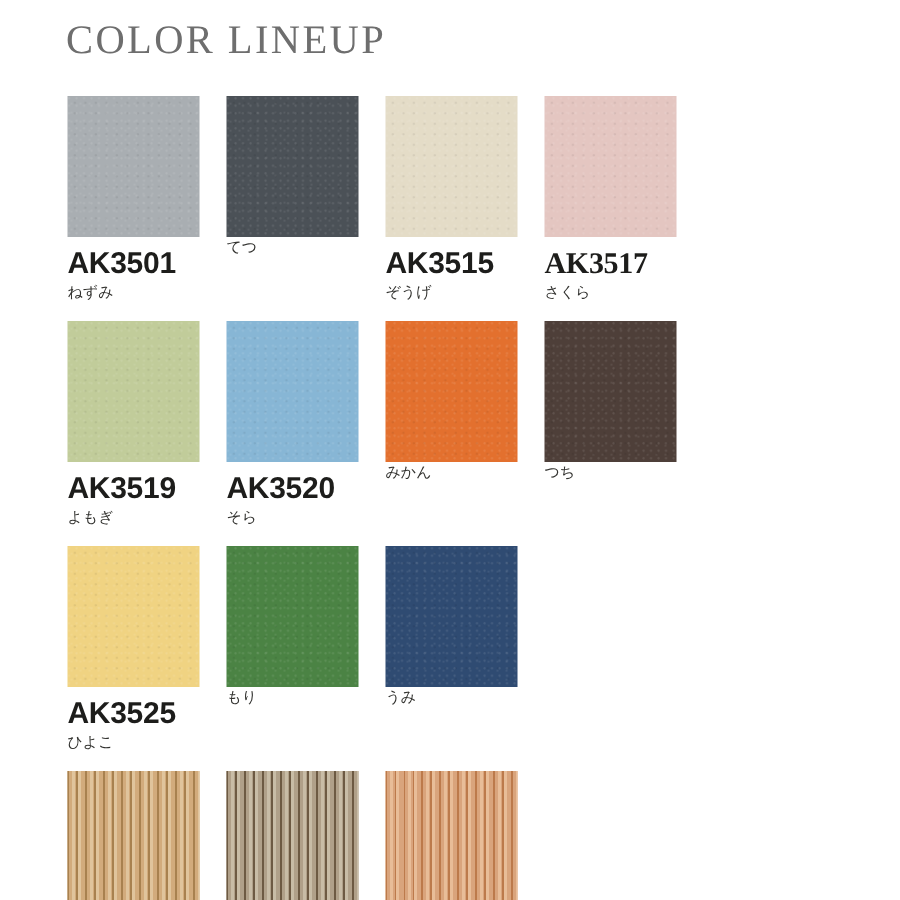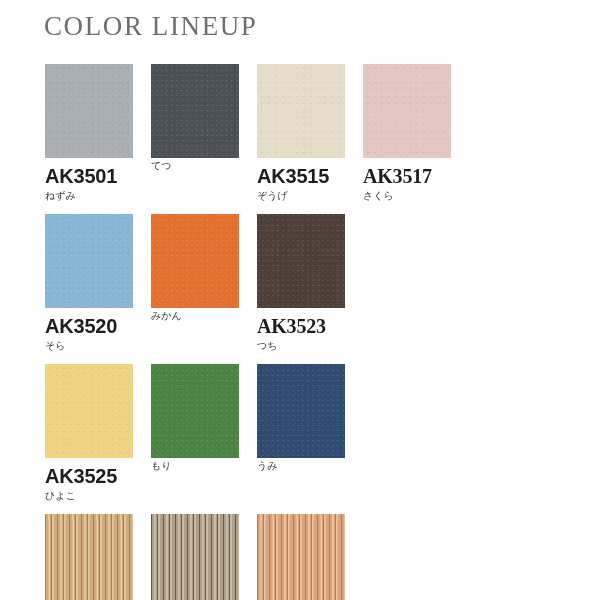--- a/index.html
+++ b/index.html
@@ -118,31 +118,35 @@
           <div class="swatch-name">ぞうげ</div>
         </div>
         <div class="swatch-cell">
           <div class="swatch-chip solid" style="background-color: rgb(228, 198, 193);"></div>
           <div class="swatch-code">AK3517</div>
           <div class="swatch-name">さくら</div>
         </div>
       </div>
       <div class="swatch-row">
         <div class="swatch-cell">
+          <div class="swatch-chip solid" style="background-color: rgb(193, 204, 154);"></div>
+          <div class="swatch-code">AK3519</div>
+          <div class="swatch-name">よもぎ</div>
+        </div>
+        <div class="swatch-cell">
           <div class="swatch-chip solid" style="background-color: rgb(135, 182, 213);"></div>
           <div class="swatch-code">AK3520</div>
           <div class="swatch-name">そら</div>
         </div>
         <div class="swatch-cell">
           <div class="swatch-chip solid" style="background-color: rgb(227, 112, 46);"></div>
           <div class="swatch-name">みかん</div>
         </div>
         <div class="swatch-cell">
           <div class="swatch-chip solid" style="background-color: rgb(78, 63, 57);"></div>
-          <div class="swatch-code">AK3523</div>
           <div class="swatch-name">つち</div>
         </div>
       </div>
       <div class="swatch-row">
         <div class="swatch-cell">
           <div class="swatch-chip solid" style="background-color: rgb(240, 211, 130);"></div>
           <div class="swatch-code">AK3525</div>
           <div class="swatch-name">ひよこ</div>
         </div>
         <div class="swatch-cell">

